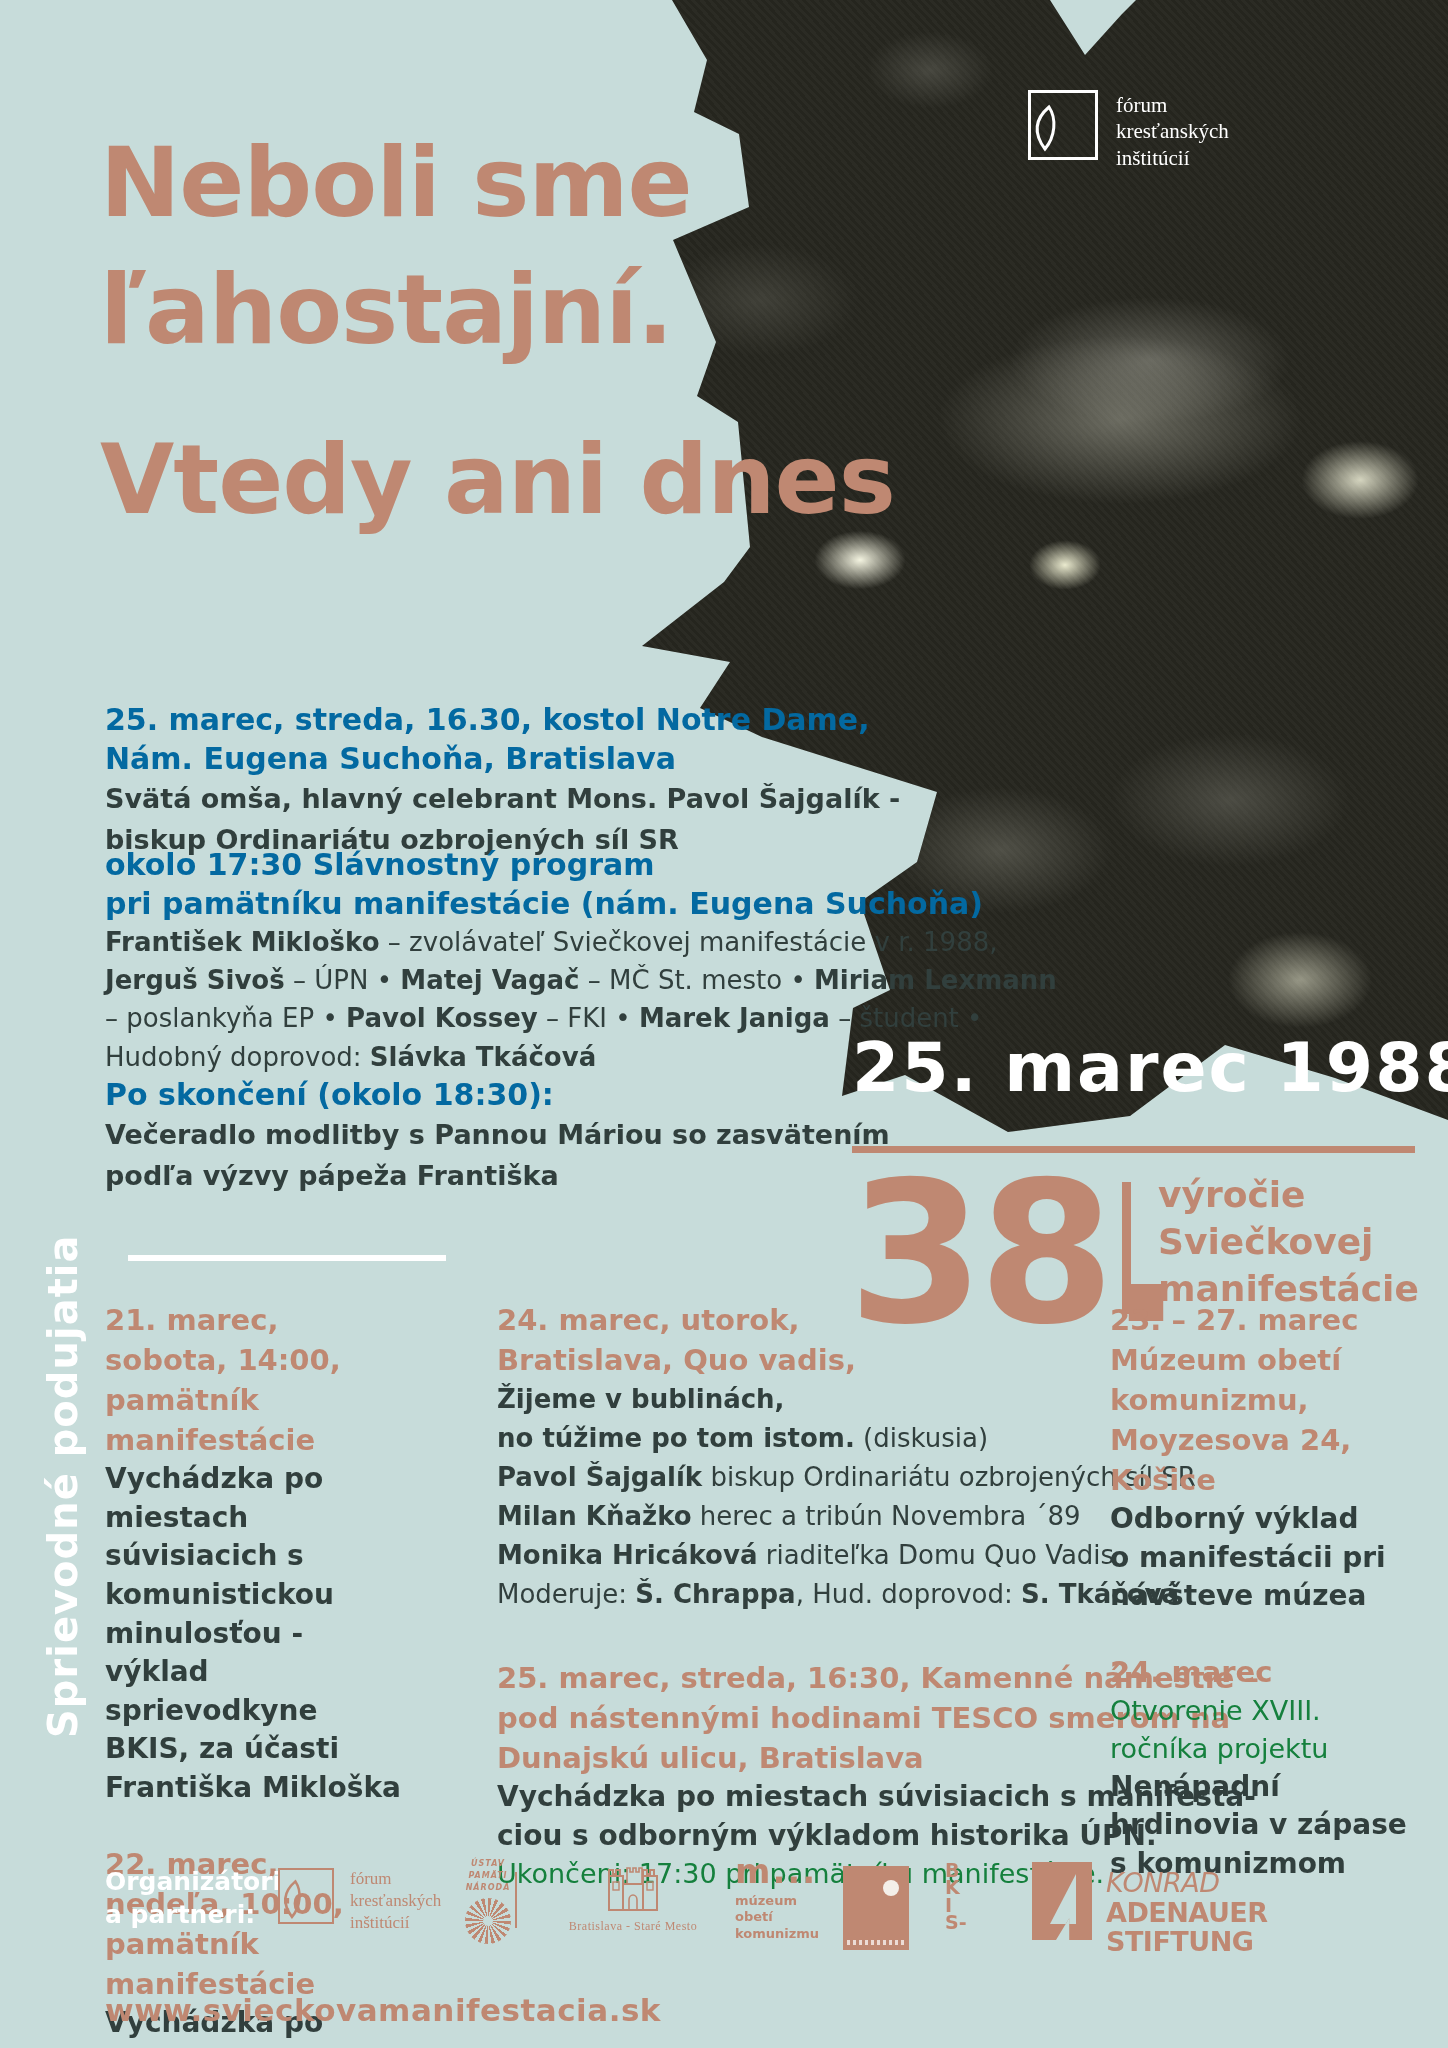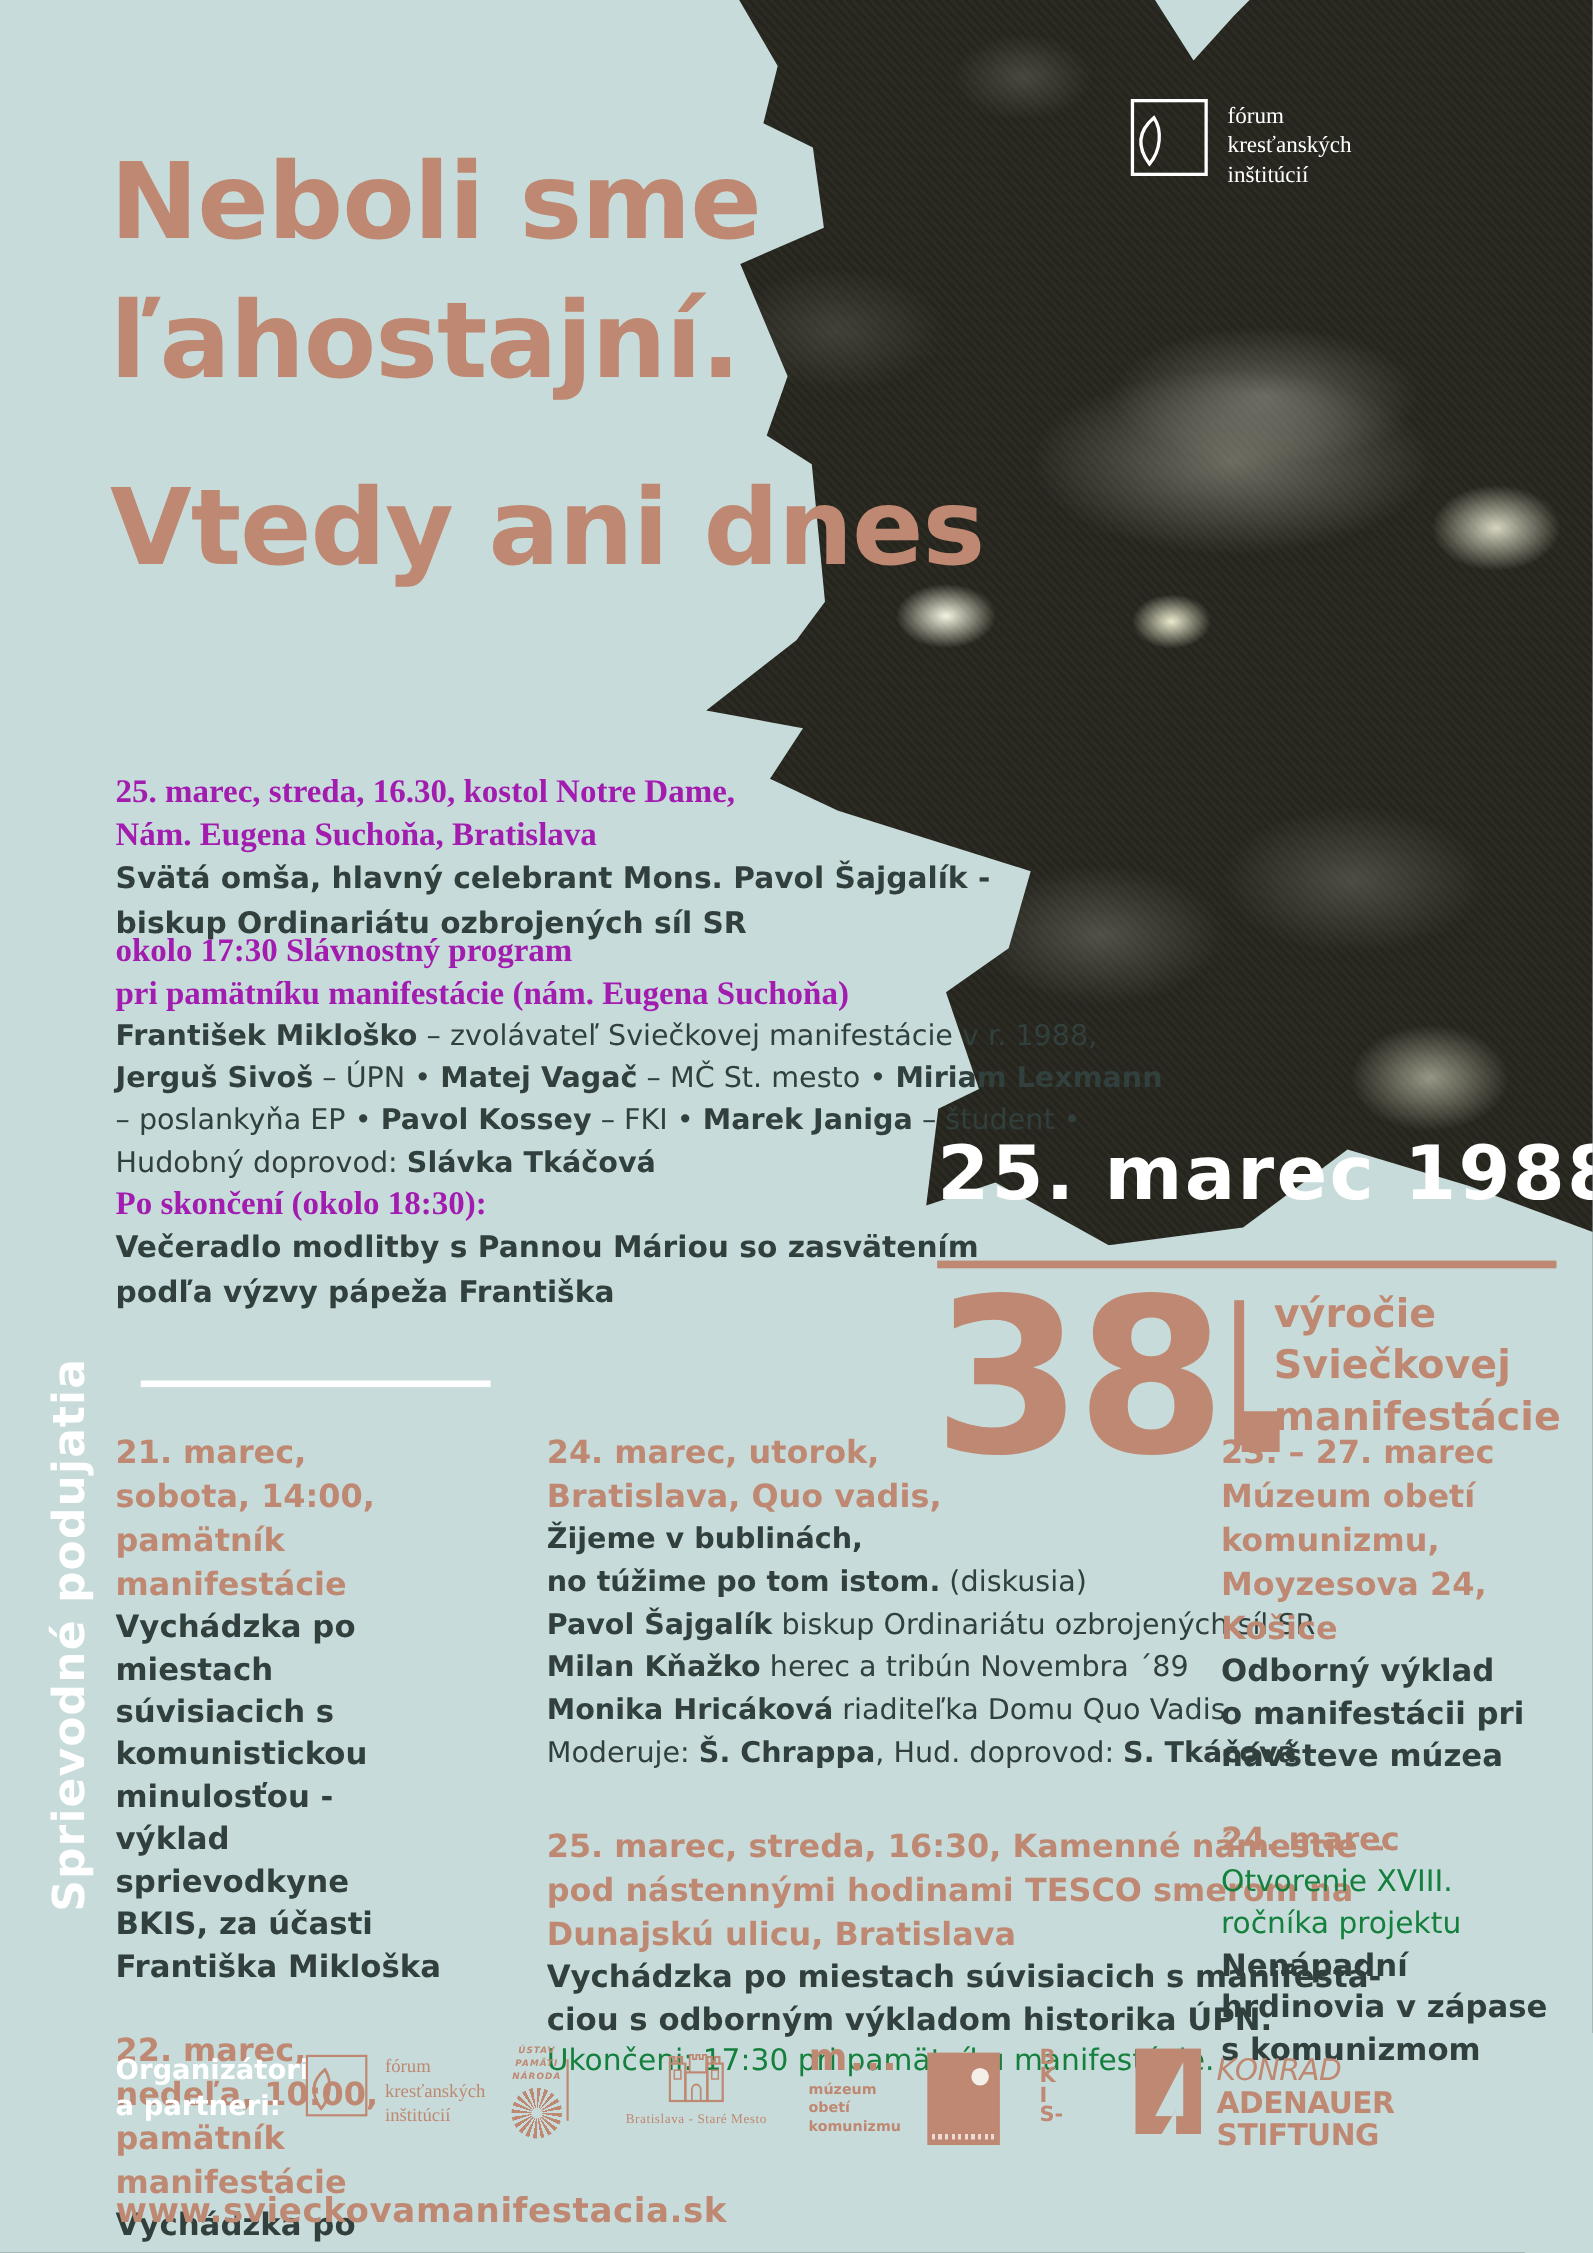--- a/index.html
+++ b/index.html
@@ -32,21 +32,21 @@
   
   .fki-top{left:1028px;top:90px;display:flex;gap:18px;color:#fff;}
   .fki-frame{width:64px;height:64px;border:3px solid #fff;position:relative;flex:0 0 auto;}
   .fki-frame svg{position:absolute;left:-12px;top:10px;}
   .fki-top .txt{font-family:"Liberation Serif","DejaVu Serif",serif;font-size:21px;line-height:1.25;padding-top:2px;}
   
   .title{left:100px;top:120px;color:#bf8872;font-weight:bold;font-size:96px;
          line-height:1.32;letter-spacing:-1px;}
   .title .l3{margin-top:44px;}
   
-  .accent{color:#a21caf;font-family:Liberation Serif, serif;}
+  .accent{color:#0369a1;}
   .dark{color:#313f3d;}
   .h30{font-size:30px;font-weight:bold;line-height:1.3;}
   .b28{font-size:27px;font-weight:bold;line-height:1.52;}
   .r27{font-size:26px;line-height:1.47;}
   .r27 b{font-weight:bold;}
   .mass{left:105px;top:700px;}
   .program{left:105px;top:845px;}
   .after{left:105px;top:1075px;}
   .whiterule{left:128px;top:1255px;width:318px;height:6px;background:#fff;}
   

